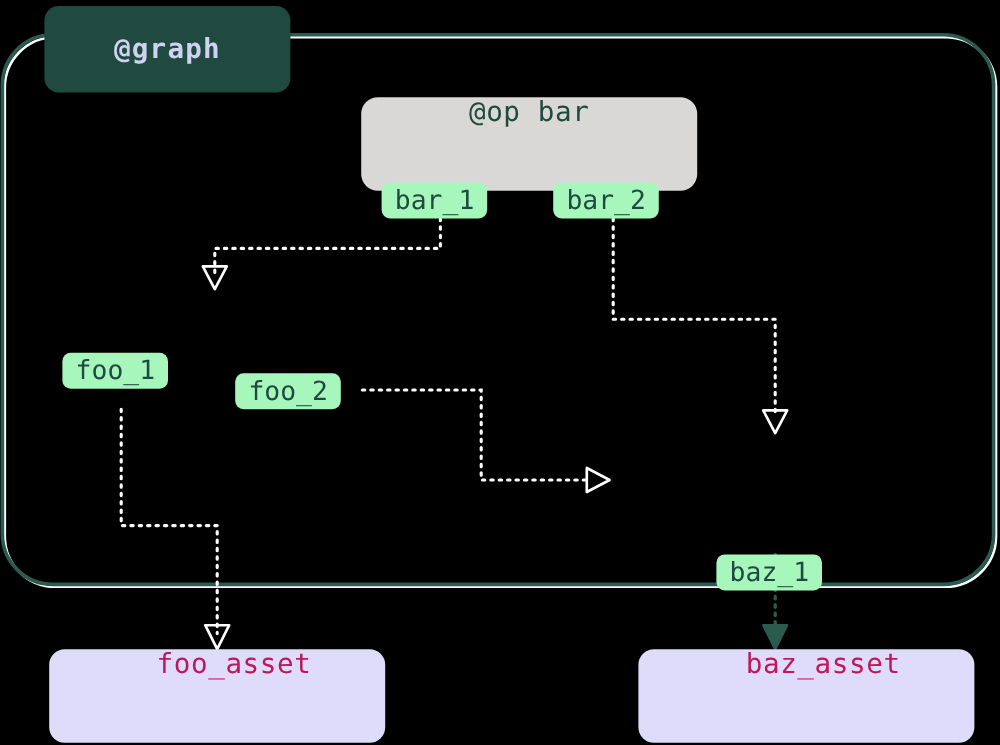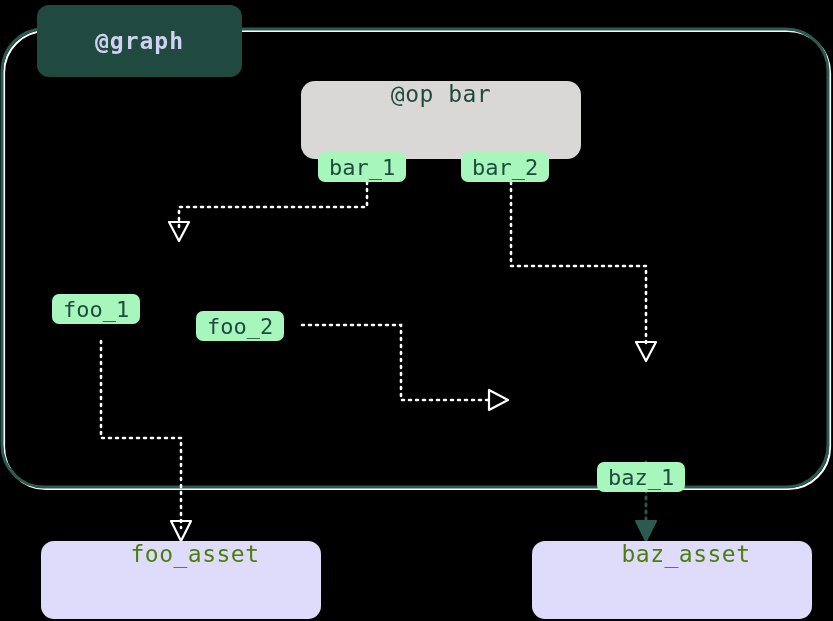--- a/index.html
+++ b/index.html
@@ -33,21 +33,21 @@
     border-radius: 14px;
   }
   .op-node {
     background: #d9d8d6;
     color: #1f4a3f;
     font-size: 23px;
     letter-spacing: 0.5px;
   }
   .asset-node {
     background: #dedcfa;
-    color: #4d7c0f;
+    color: #be185d;
     font-size: 23px;
     letter-spacing: 0.5px;
     border-radius: 13px;
     padding-left: 28px;
   }
   .graph-label {
     position: absolute;
     box-sizing: border-box;
     display: flex;
     align-items: center;

